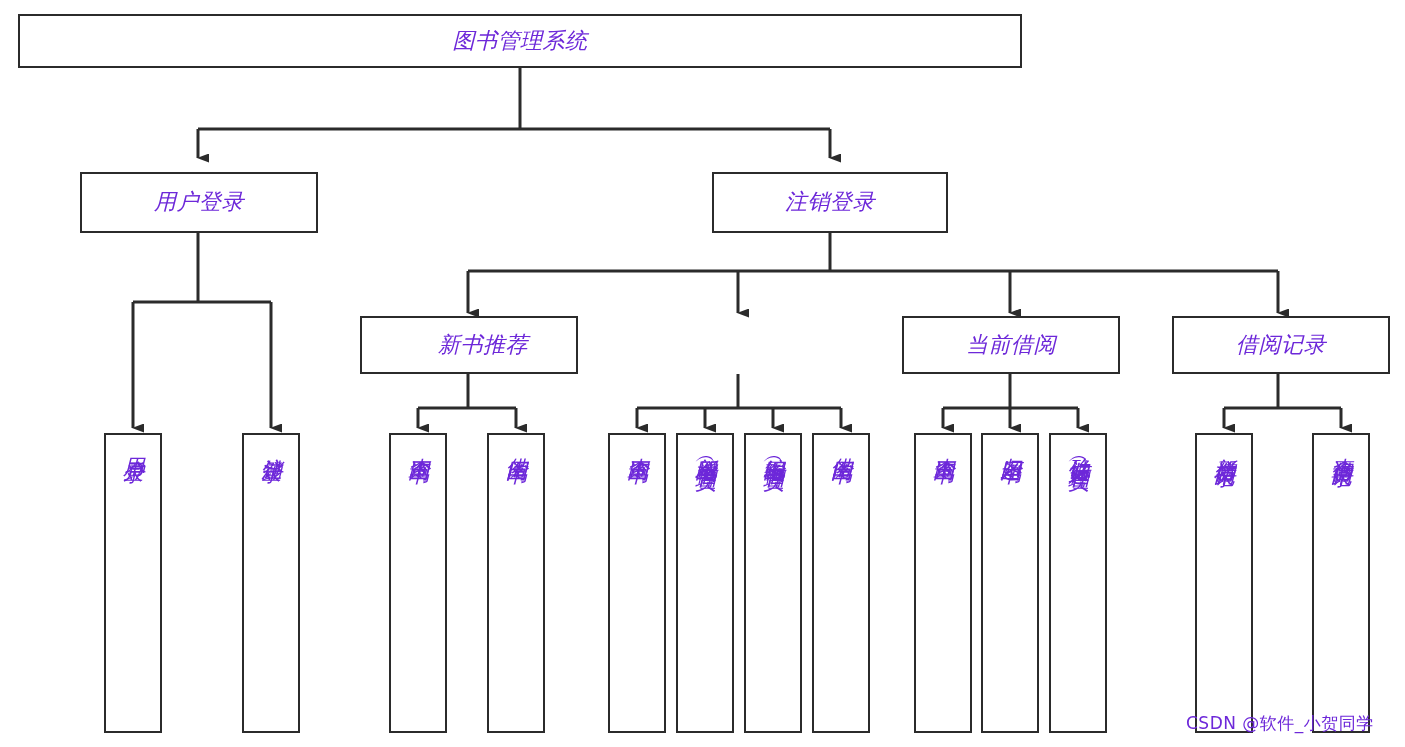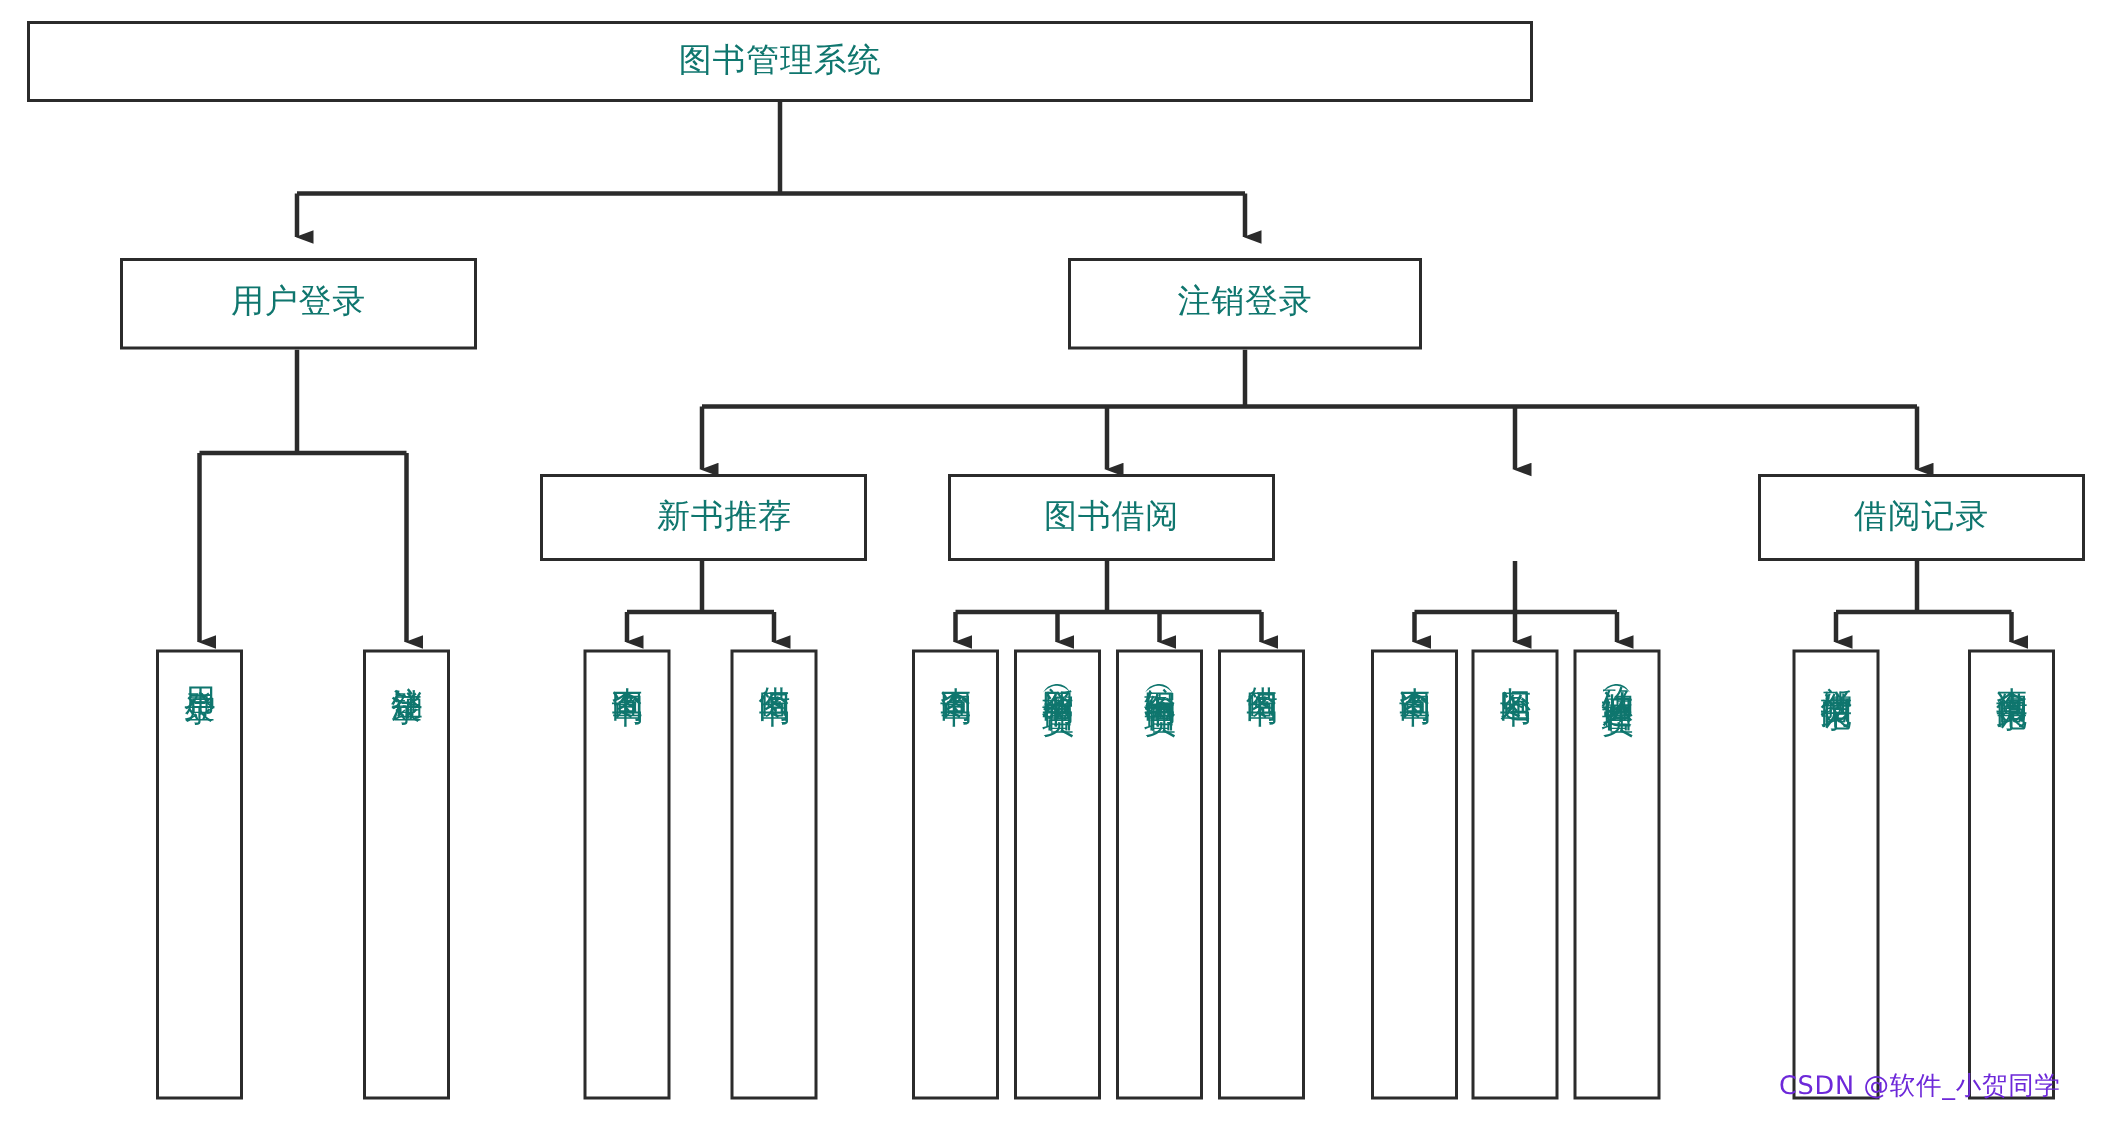--- a/index.html
+++ b/index.html
@@ -33,21 +33,22 @@
     display: flex;
     align-items: center;
     justify-content: center;
     color: #1c1c1c;
   }
   .node-label {
     font-size: 22px;
     line-height: 1.12;
     letter-spacing: 0.5px;
     white-space: nowrap;
-    color: #0f766e;
+    color: #6d28d9;
+    font-style: italic;
   }
   .node.vertical {
     align-items: flex-start;
     justify-content: center;
     padding-top: 6px;
   }
   .node.vertical .node-label {
     writing-mode: vertical-rl;
     text-orientation: upright;
     font-size: 21px;
@@ -130,24 +131,24 @@
   </div>
 
   <div class="node" style="left:712px; top:172px; width:236px; height:61px;">
     <span class="node-label">注销登录</span>
   </div>
 
   <div class="node" style="left:360px; top:316px; width:218px; height:58px;padding-left:28px;">
     <span class="node-label">新书推荐</span>
   </div>
 
-  <div class="node" style="left:632px; top:316px; width:218px; height:58px;">
-    <span class="node-label">图书借阅</span>
+
+  <div class="node" style="left:902px; top:316px; width:218px; height:58px;">
+    <span class="node-label">当前借阅</span>
   </div>
-
 
   <div class="node" style="left:1172px; top:316px; width:218px; height:58px;">
     <span class="node-label">借阅记录</span>
   </div>
 
   <div class="node vertical" style="left:104px; top:433px; width:58px; height:300px;">
     <span class="node-label">用户登录</span>
   </div>
   <div class="node vertical" style="left:242px; top:433px; width:58px; height:300px;">
     <span class="node-label">注销登录</span>

